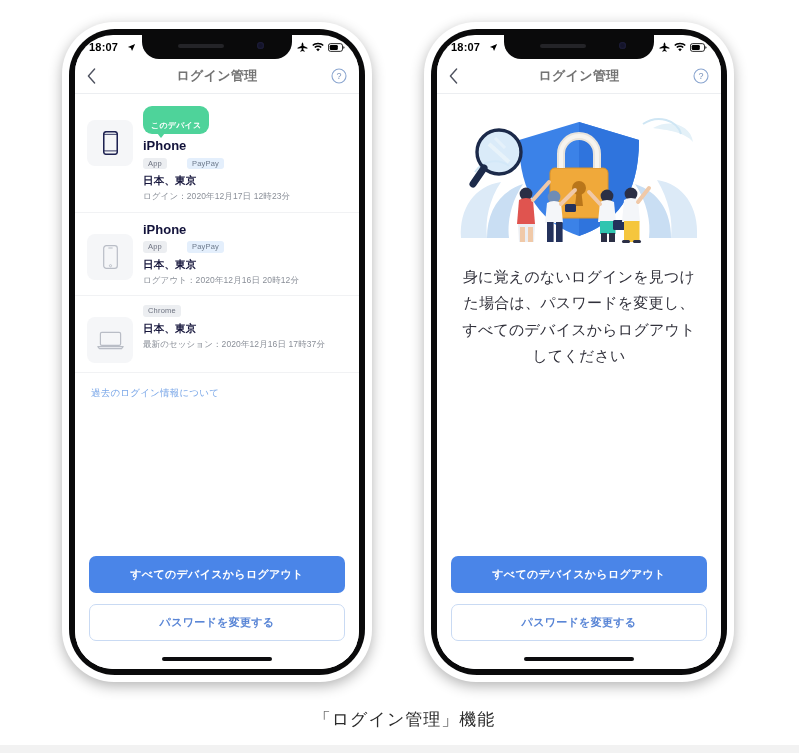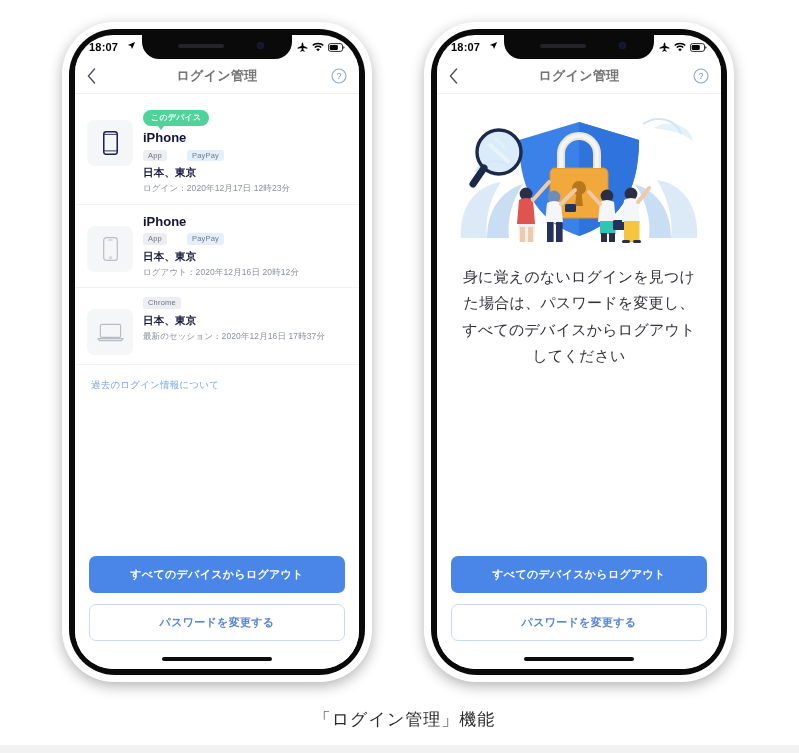--- a/index.html
+++ b/index.html
@@ -51,21 +51,21 @@
   }
 
   
   .statusbar{
     position:relative;height:24px;
     display:flex;align-items:center;justify-content:space-between;
     padding:0 14px;z-index:7;
   }
   .status-time{
     font-size:11px;font-weight:bold;color:#000;letter-spacing:.2px;
-    display:flex;align-items:flex-start;gap:9px;
+    display:flex;align-items:center;gap:9px;
   }
   .status-right{display:flex;align-items:center;gap:4px;}
   .ico{display:block;}
 
   
   .navbar{
     position:relative;height:34px;
     display:flex;align-items:center;
     padding:0 12px;background:#fff;
     border-bottom:1px solid #eceef1;
@@ -87,21 +87,21 @@
   }
   .device-row:first-child{border-top:none;padding-top:12px;}
   .dev-icon-wrap{
     width:46px;height:46px;flex:0 0 46px;border-radius:8px;background:#f5f6f8;
     display:flex;align-items:center;justify-content:center;margin-top:12px;
   }
   .device-row.first .dev-icon-wrap{margin-top:14px;}
   .dev-body{flex:1;min-width:0;position:relative;padding-top:0;}
   .badge-this{
     display:inline-block;background:#4ed39a;color:#fff;
-    font-size:8px;font-weight:bold;border-radius:9px;padding:2px 8px 3px;
+    font-size:8px;font-weight:bold;border-radius:9px;padding:14px 8px 3px;
     position:relative;margin-bottom:4px;letter-spacing:.2px;
   }
   .badge-this:after{
     content:"";position:absolute;left:14px;bottom:-4px;
     border-left:4px solid transparent;border-right:4px solid transparent;
     border-top:5px solid #4ed39a;
   }
   .dev-name{font-size:13px;font-weight:bold;color:#12123a;line-height:1.2;margin-bottom:4px;}
   .tag-row{display:flex;gap:20px;margin-bottom:5px;}
   .tag{

